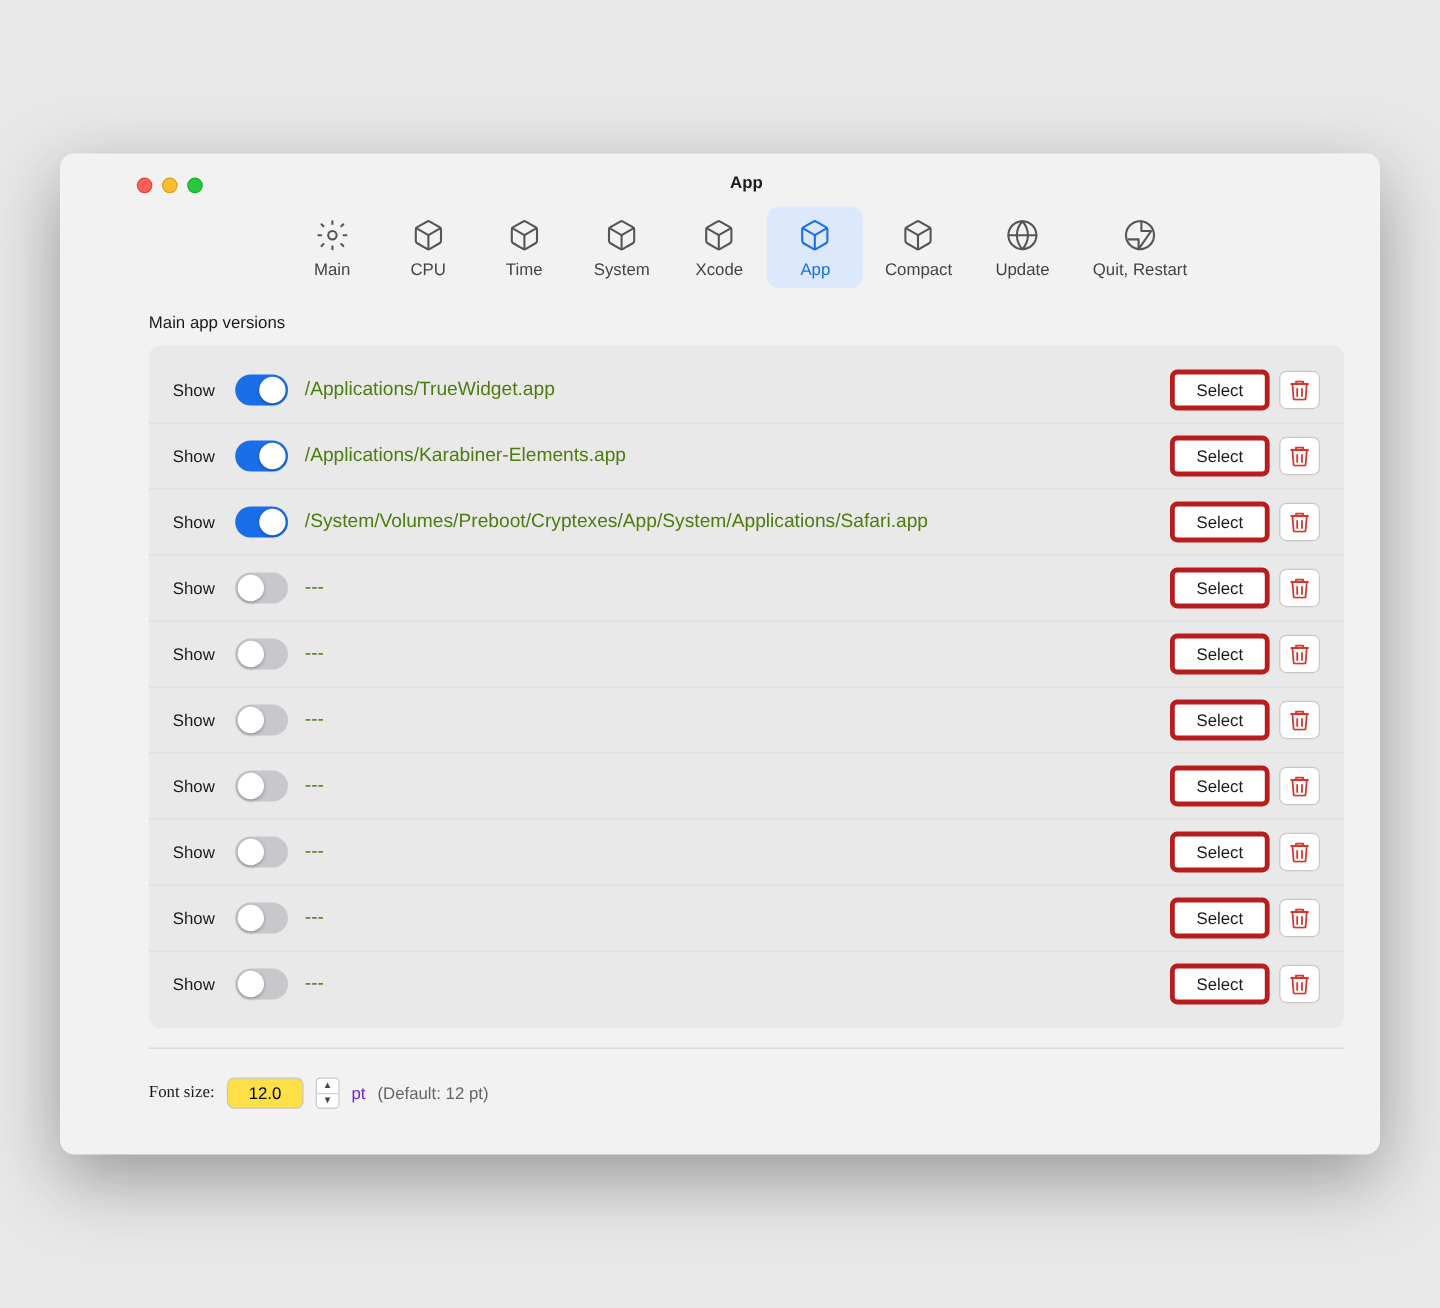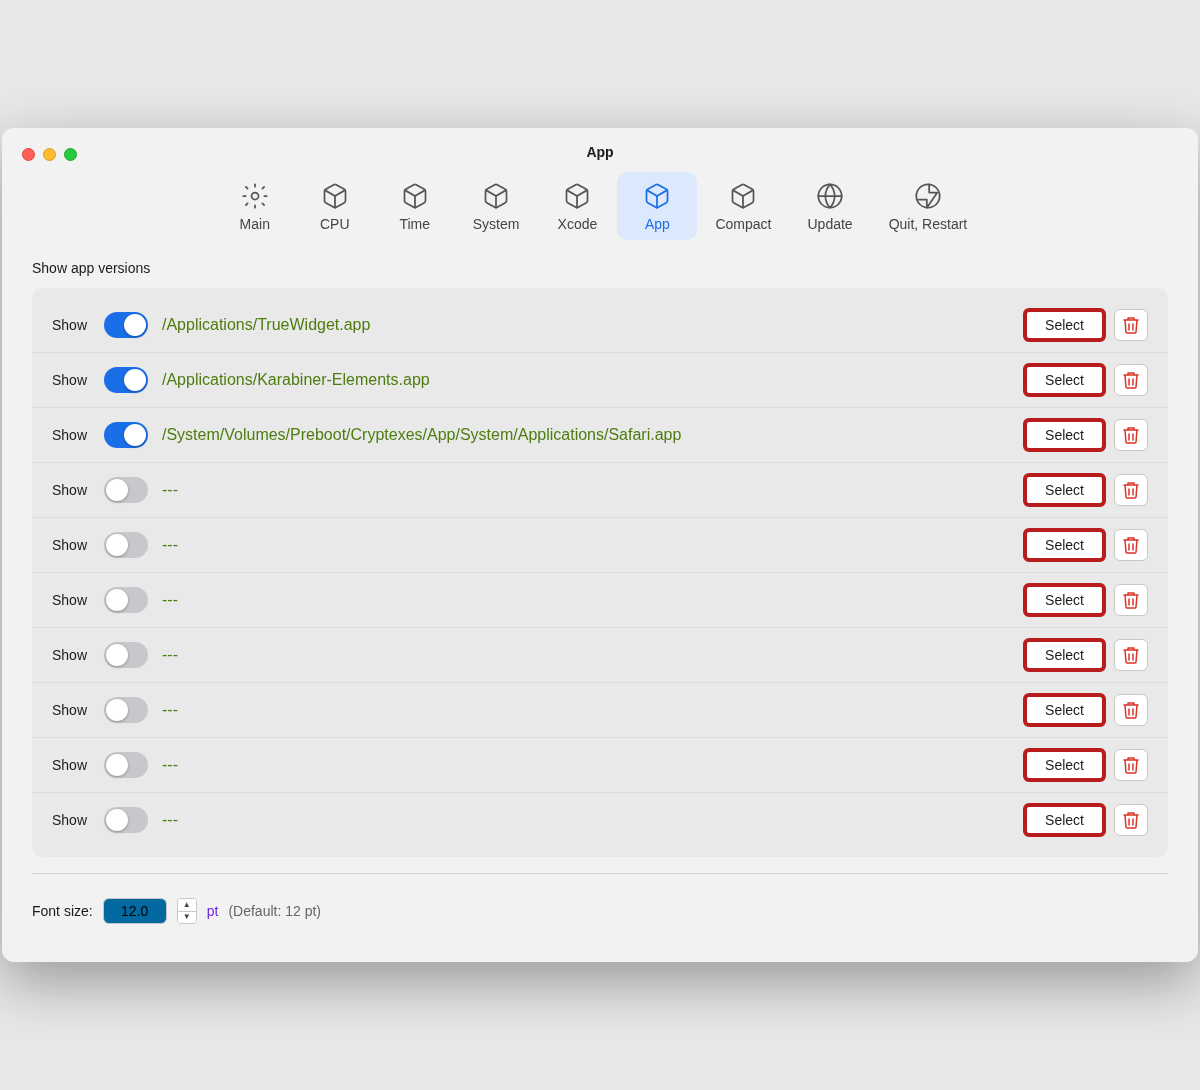--- a/index.html
+++ b/index.html
@@ -7,25 +7,26 @@
     body {
       font-family: -apple-system, BlinkMacSystemFont, "SF Pro Text", "Helvetica Neue", sans-serif;
       background: #e8e8e8;
       display: flex;
       justify-content: center;
       align-items: center;
       min-height: 100vh;
     }
 
     .window {
-      width: 1196px;
+      width: 1100px;
       background: #f2f2f2;
       border-radius: 12px;
       box-shadow: 0 20px 60px rgba(0,0,0,0.35);
       overflow: hidden;
+      padding-left: 44px;
     }
 
     .titlebar {
       background: #f2f2f2;
       padding: 16px 20px 0;
       display: flex;
       flex-direction: column;
       align-items: center;
       position: relative;
     }
@@ -219,29 +220,30 @@
     .font-size-row {
       display: flex;
       align-items: center;
       gap: 10px;
       padding: 8px 0;
     }
 
     .font-label {
       font-size: 14px;
       color: #1a1a1a;
+      font-family: Liberation Serif, serif;
     }
 
     .font-input {
       width: 64px;
       border: 1px solid #c8c8c8;
       border-radius: 6px;
       padding: 4px 8px;
       font-size: 14px;
-      background: #0369a1;
+      background: #fde047;
       text-align: center;
       font-family: inherit;
     }
 
     .stepper {
       display: flex;
       flex-direction: column;
       width: 20px;
       height: 26px;
       border: 1px solid #c8c8c8;
@@ -381,21 +383,21 @@
             <polyline points="13 2 13 9 20 9 11 22 11 15 4 15"></polyline>
           </svg>
         </div>
         <span class="label">Quit, Restart</span>
       </div>
 
     </div>
   </div>
 
   <div class="content">
-    <div class="section-title">Show app versions</div>
+    <div class="section-title">Main app versions</div>
 
     <div class="list-container">
 
       <div class="list-row">
         <span class="row-label">Show</span>
         <div class="toggle on"></div>
         <span class="row-path">/Applications/TrueWidget.app</span>
         <div class="row-actions">
           <button class="select-btn">Select</button>
           <div class="delete-btn">

